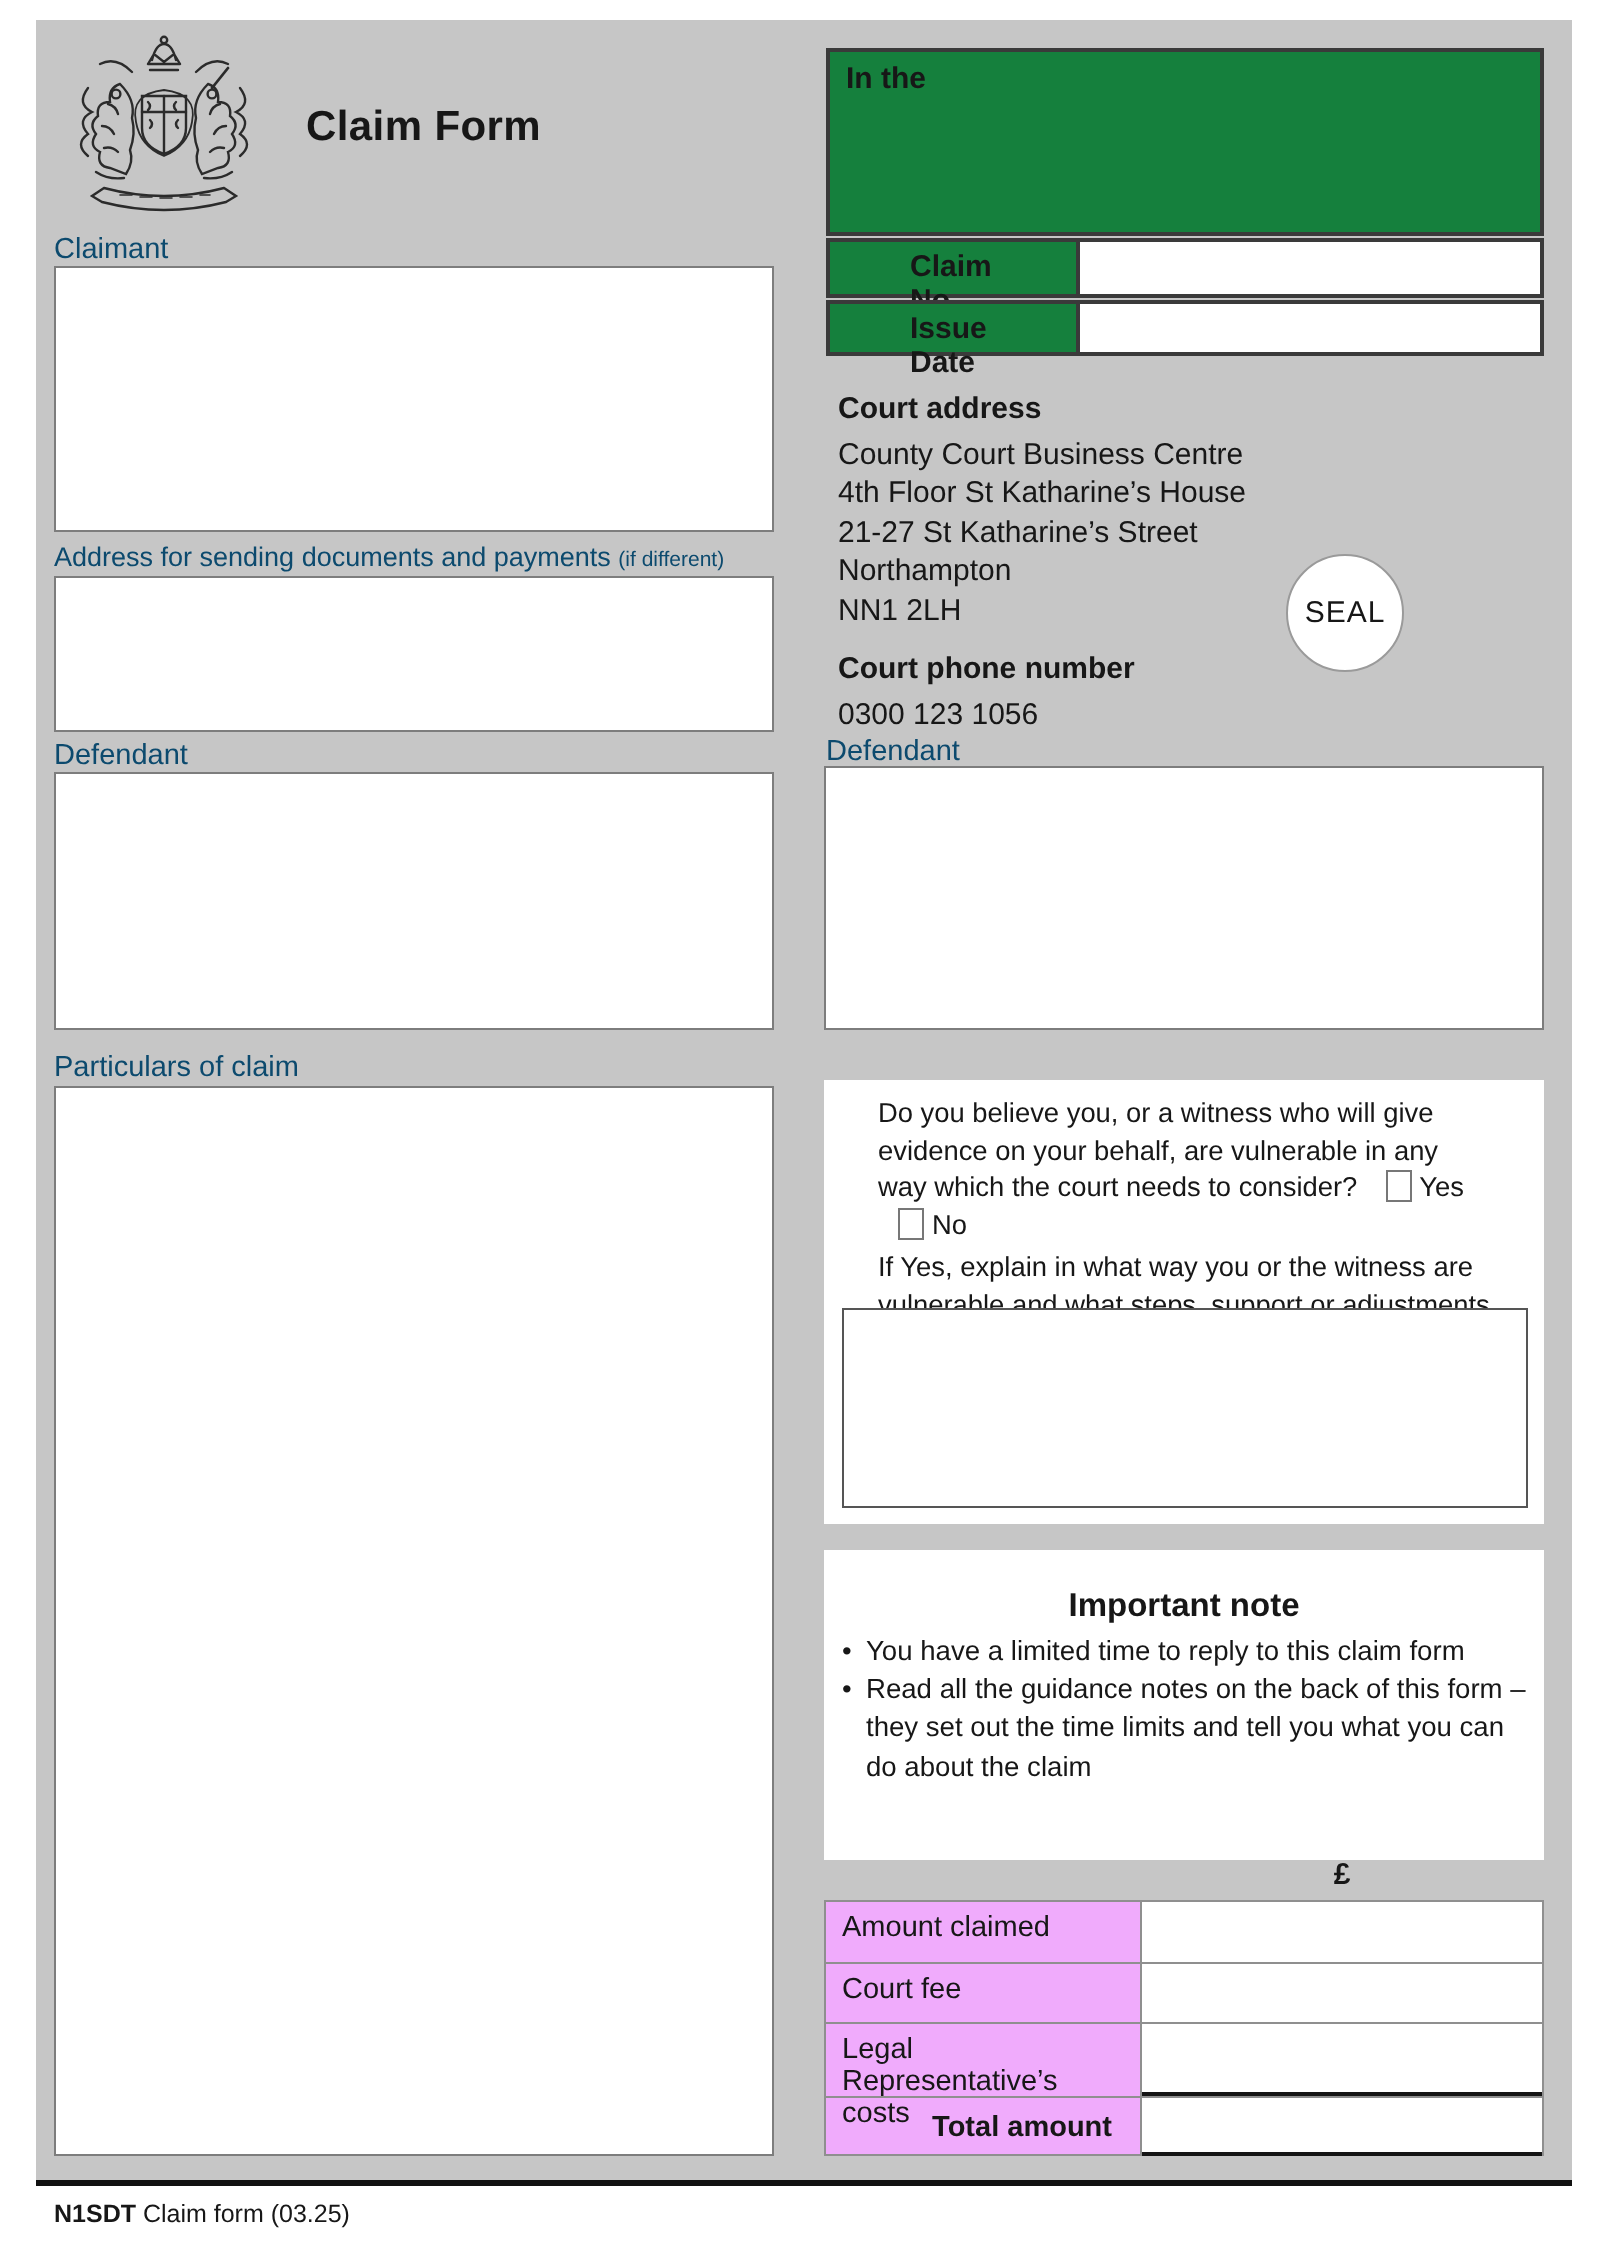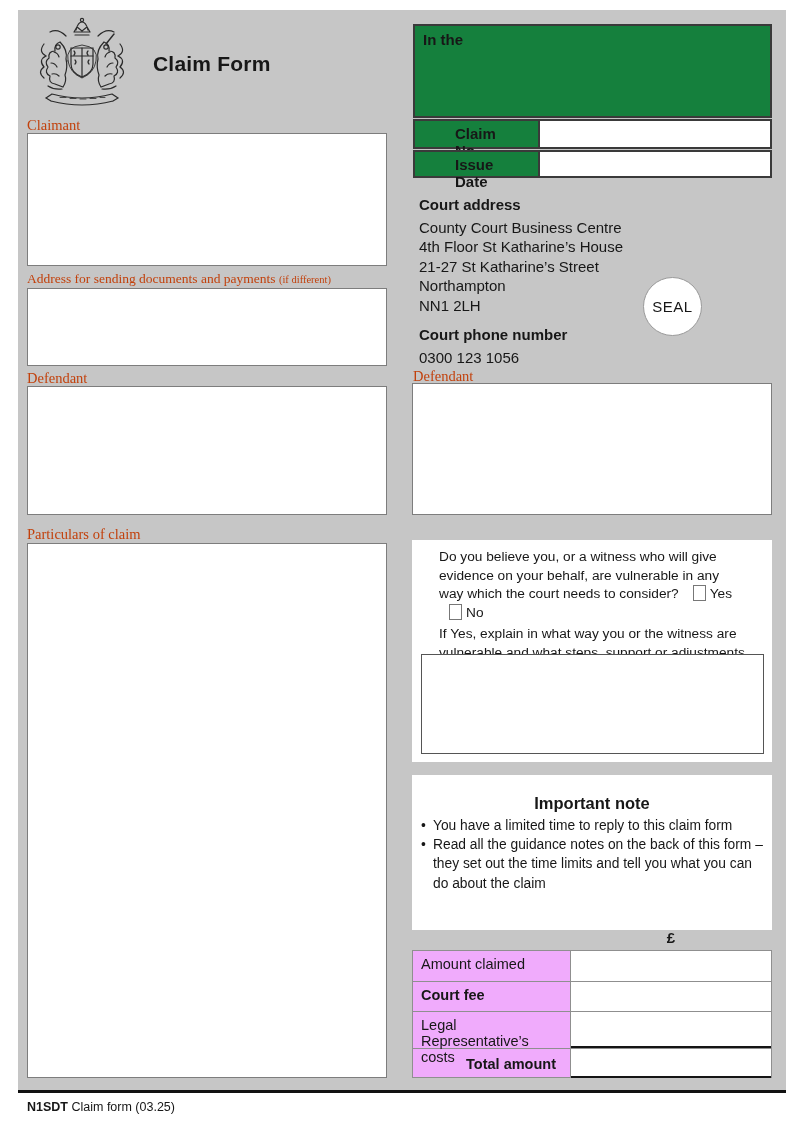--- a/index.html
+++ b/index.html
@@ -8,21 +8,21 @@
   .page { position: relative; width: 800px; height: 1130px; background:#fff; overflow:hidden; }
   .form-area { position:absolute; left:18px; top:10px; width:768px; height:1083px;
                background:#c6c6c6; border-bottom:3px solid #111; }
 
   
   .field-box { position:absolute; background:#fff; border:1px solid #7d7d7d; }
 
   .crest { position:absolute; left:30px; top:16px; width:104px; height:98px; }
   .title { position:absolute; left:153px; top:52px; font-size:21px; font-weight:bold; letter-spacing:0.2px; }
 
-  .sec-label { position:absolute; font-size:14.5px; color:#c2410c;font-family:Liberation Serif, serif; }
+  .sec-label { position:absolute; font-size:14.5px; color:#0c4a6e; }
   .sec-label small { font-size:10.5px; }
 
   
   .hdr-box { position:absolute; background:#15803d; border:2px solid #3a3a3a; }
   .inthe { left:413px; top:24px; width:359px; height:94px; padding:5px 8px; font-weight:bold; font-size:15px; }
   .hdr-row { display:flex; }
   .row-claim { left:413px; top:119px; width:359px; height:30px; }
   .row-issue { left:413px; top:150px; width:359px; height:28px; }
   .hdr-label { width:93px; border-right:2px solid #3a3a3a; font-weight:bold; font-size:15px;
                padding:4px 16px 0 8px;margin-left:32px; }
@@ -54,21 +54,21 @@
 
   
   .pound { position:absolute; left:570px; top:929px; width:202px; text-align:center;
            font-weight:bold; font-size:15px; }
   .amount-table { position:absolute; left:412px; top:950px; width:360px; background:#f0abfc;
                   border:1px solid #8f8f8f; border-bottom:none; }
   .arow { display:flex; }
   .arow + .arow { border-top:1px solid #8f8f8f; }
   .alabel { width:158px; border-right:1px solid #8f8f8f; font-size:14.5px; padding:5px 4px 4px 8px; line-height:16px; }
   .aval { flex:1; background:#fff; }
-  .r1 { height:30px; } .r2 { height:30px;font-weight:bold; } .r3 { height:37px; } .r4 { height:30px; }
+  .r1 { height:30px; } .r2 { height:30px; } .r3 { height:37px; } .r4 { height:30px; }
   .r3 .aval { border-bottom:2px solid #151515; }
   .r4 .alabel { border-bottom:1px solid #8f8f8f; text-align:right; font-weight:bold; padding-right:14px; padding-top:7px; }
   .r4 .aval { border-bottom:2px solid #151515; }
 
   .footer { position:absolute; left:27px; top:1100px; font-size:12.5px; }
   .footer b { font-weight:bold; }
 </style>
 </head>
 <body>
 

